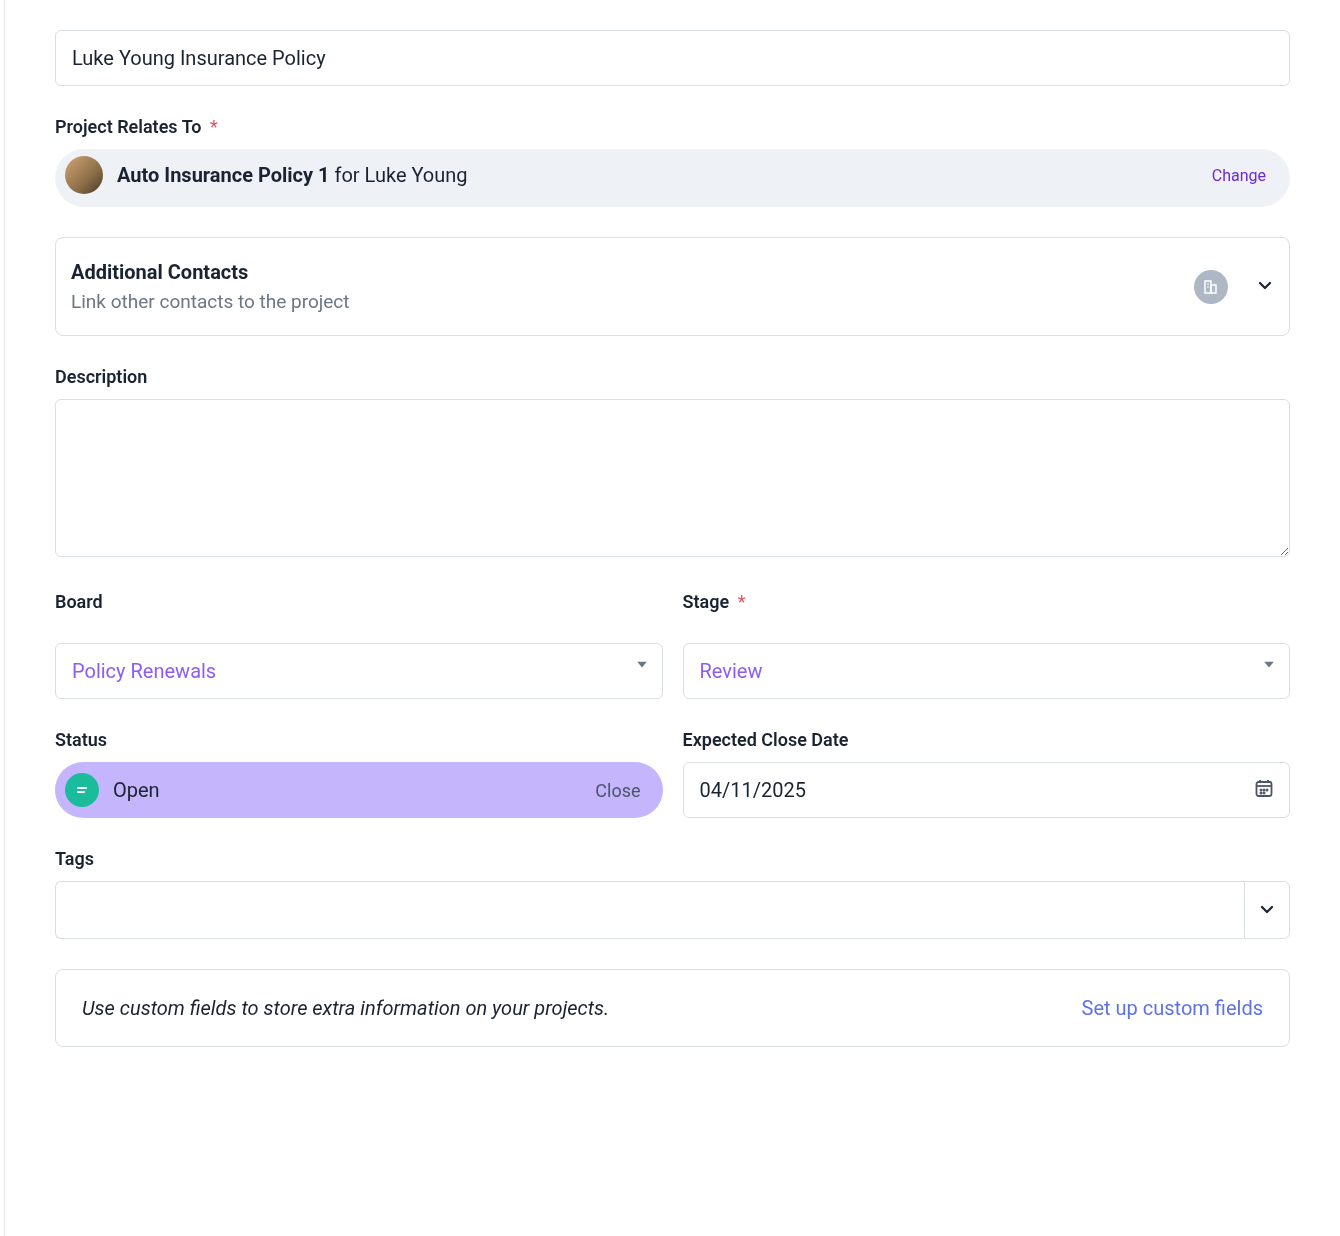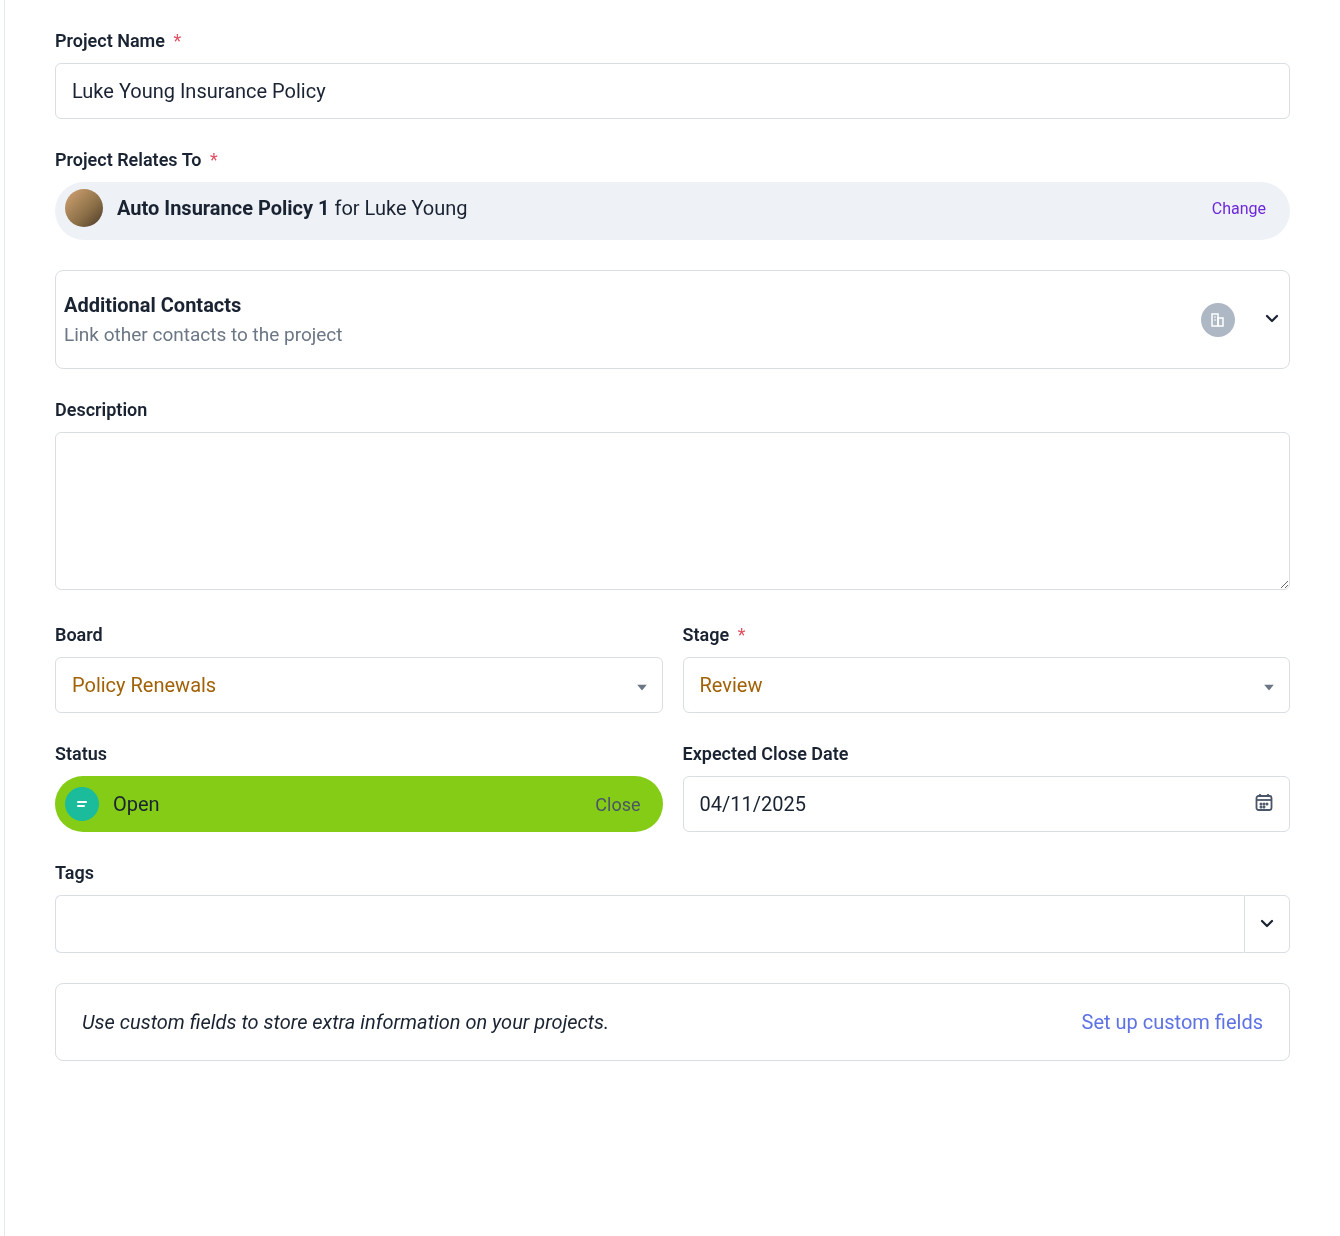--- a/index.html
+++ b/index.html
@@ -55,21 +55,21 @@
   .relates-text { margin-left: 14px; font-size: 20px; color: #1a2332; flex-grow: 1; }
   .relates-text .bold { font-weight: 700; }
   .change-btn { font-size: 16px; color: #6d28d9; cursor: pointer; background: none; border: none; font-family: inherit; text-align: center; }
 
   .card {
     border: 1px solid #d9dee3;
     border-radius: 8px;
     background: #fff;
   }
   .contacts-card {
-    padding: 22px 8px;
+    padding: 22px 15px;
     display: flex;
     align-items: center;
     justify-content: space-between;
   }
   .contacts-title { font-size: 20px; font-weight: 700; color: #1a2332; margin-bottom: 6px; }
   .contacts-sub { font-size: 19px; color: #6b7785; }
   .contacts-right { display: flex; align-items: center; gap: 28px; }
   .icon-chip {
     width: 34px; height: 34px; border-radius: 50%; background: #aeb8c4;
     display: flex; align-items: center; justify-content: center;
@@ -92,37 +92,38 @@
 
   .select-wrap { position: relative; }
   .select-input {
     width: 100%;
     height: 56px;
     padding: 0 42px 0 16px;
     font-size: 20px;
     border: 1px solid #d9dee3;
     border-radius: 6px;
     background: #fff;
-    color: #a16207;
+    color: #8b5cf6;
     font-family: inherit;
     appearance: none;
     cursor: pointer;
+    margin-top: 19px;
   }
   .select-caret {
     position: absolute; right: 16px; top: 50%; transform: translateY(-50%);
     pointer-events: none;
   }
 
   .helper-text { font-size: 17px; color: #6b7785; margin-top: 10px; }
   .helper-text a { color: #5e72e4; text-decoration: none; cursor: pointer; }
 
   .status-pill {
     display: flex;
     align-items: center;
-    background: #84cc16;
+    background: #c4b5fd;
     border-radius: 30px;
     padding: 8px 22px 8px 10px;
     height: 56px;
     justify-content: space-between;
   }
   .status-left { display: flex; align-items: center; gap: 14px; }
   .status-dot {
     width: 34px; height: 34px; border-radius: 50%; background: #1abc9c;
     display: flex; align-items: center; justify-content: center;
   }
@@ -160,24 +161,20 @@
   }
   .custom-text { font-size: 20px; color: #1a2332; font-style: italic; }
   .custom-link { font-size: 20px; color: #5e72e4; cursor: pointer; background: none; border: none; font-family: inherit; }
 </style>
 </head>
 <body>
 
 <div class="outer">
 
   <div class="field-group">
-    <label class="label">
-      <span>Project Name</span>
-      <span class="required-star">*</span>
-    </label>
     <input type="text" class="text-input" value="Luke Young Insurance Policy" style="">
   </div>
 
   <div class="field-group">
     <label class="label">
       <span>Project Relates To</span>
       <span class="required-star">*</span>
     </label>
     <div class="relates-pill">
       <div class="avatar"></div>

